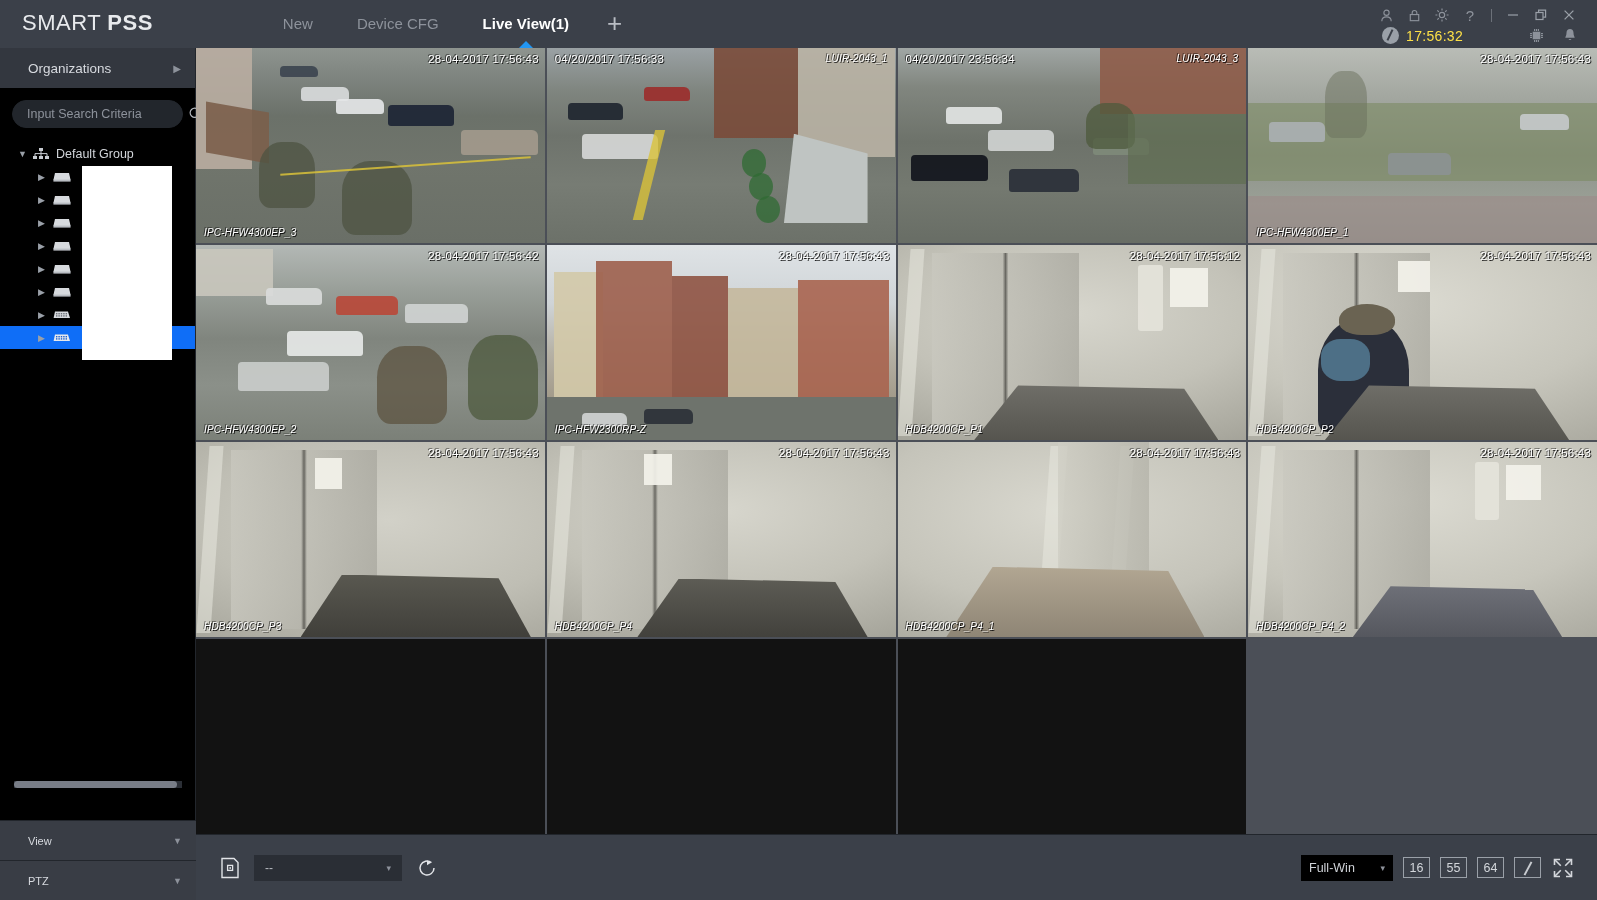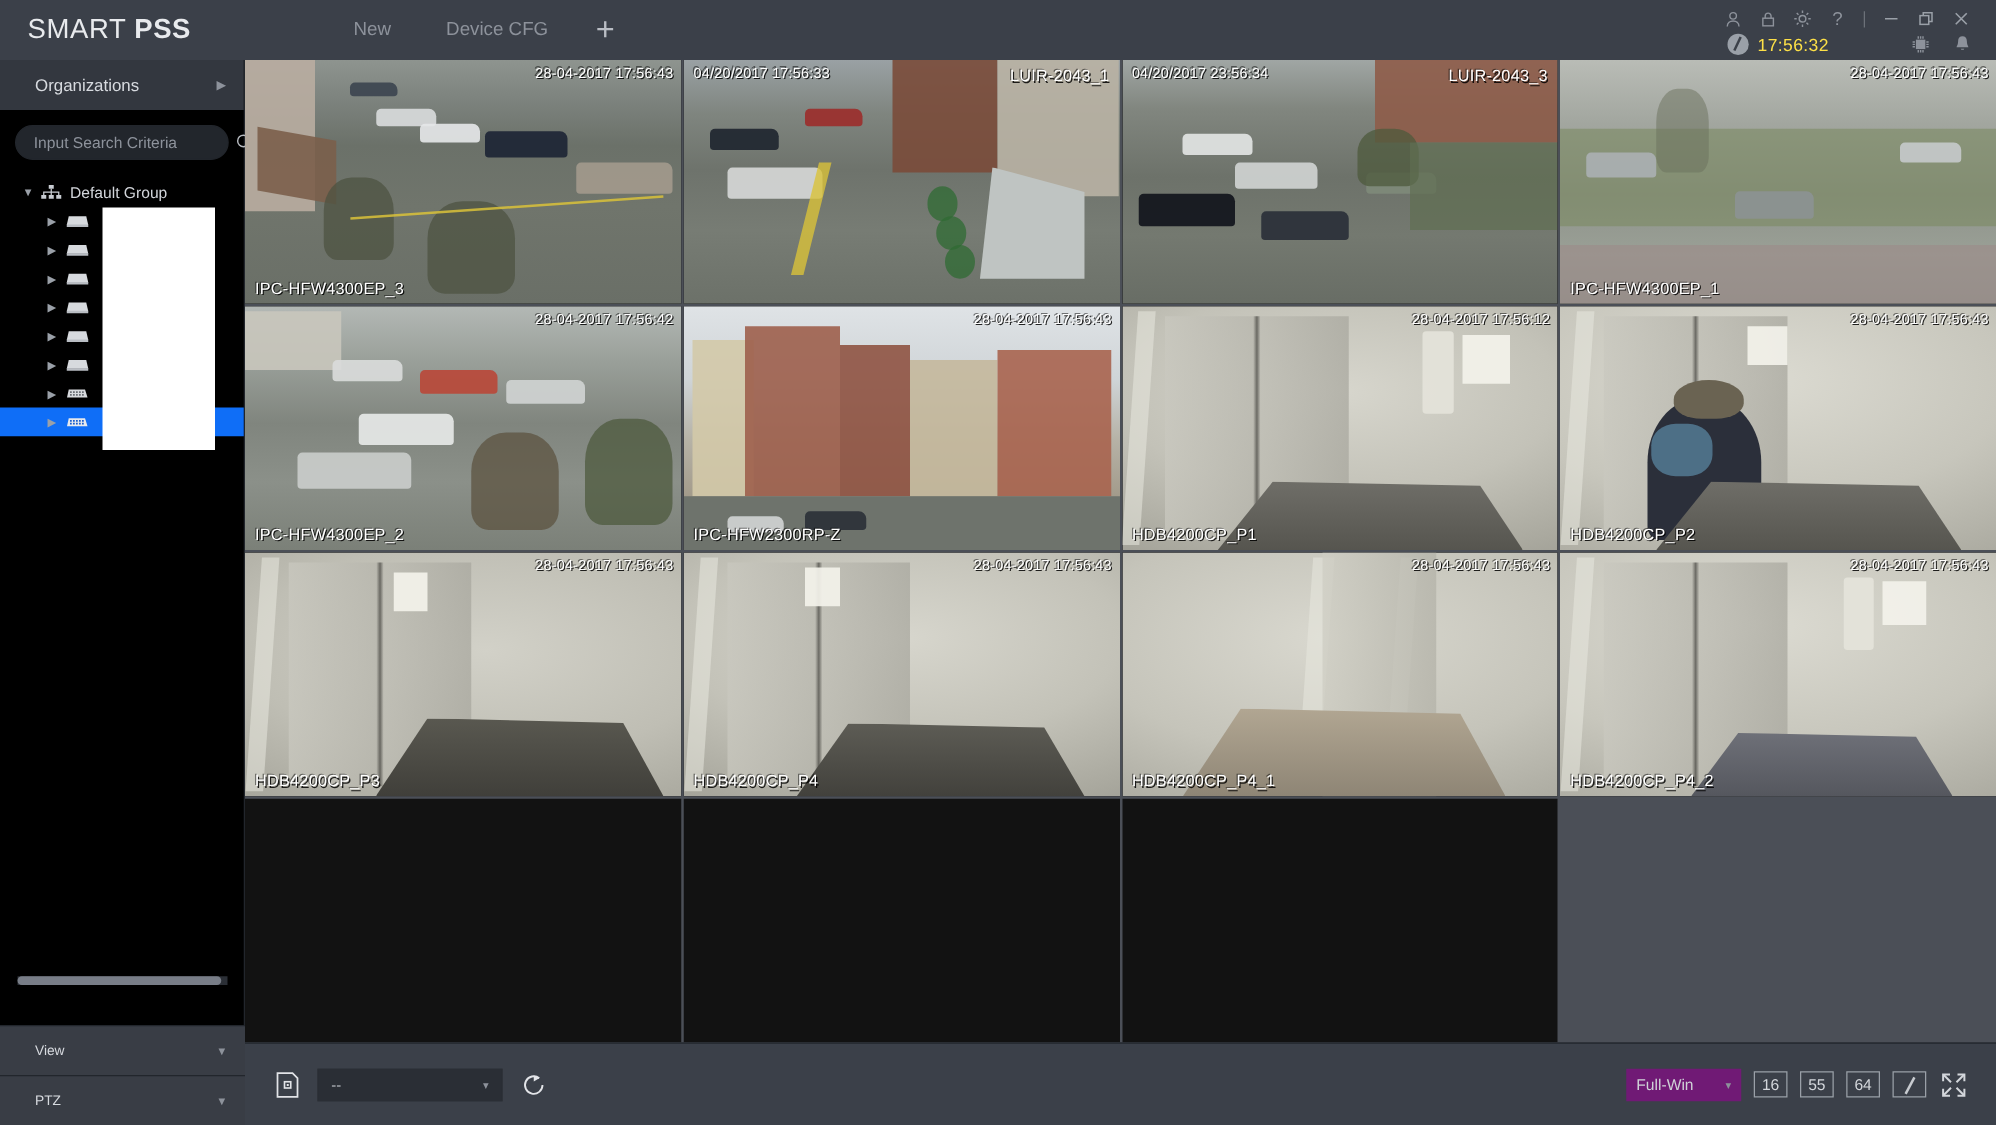--- a/index.html
+++ b/index.html
@@ -153,23 +153,23 @@
   .tile .scene { position: absolute; inset: 0; }
   .tile .ts {
     position: absolute; right: 6px; top: 5px;
     font-size: 11.5px; color: #fff; font-family: "Liberation Sans", sans-serif;
     text-shadow: 1px 1px 0 rgba(0,0,0,.85), -1px -1px 0 rgba(0,0,0,.5);
     white-space: nowrap; letter-spacing: .2px;
   }
   .tile .ts.left { left: 8px; right: auto; }
   .tile .nm {
     position: absolute; left: 8px; bottom: 5px;
-    font-size: 13px; color: #fff;
+    font-size: 10px; color: #fff;
     text-shadow: 1px 1px 0 rgba(0,0,0,.85), -1px -1px 0 rgba(0,0,0,.5);
-    white-space: nowrap; letter-spacing: .2px;
+    white-space: nowrap; letter-spacing: .2px; font-style: italic;
   }
   .tile .nm.right {
     left: auto; right: 8px; bottom: auto; top: 5px;
   }
   .tile.empty { background: #121212; }
 
   
   .sc-yard1 { background:
       linear-gradient(180deg,#8e948f 0%,#7b817c 18%,#6b7169 35%,#70756c 60%,#6a6f67 100%); }
   .sc-yard2 { background:
@@ -241,21 +241,21 @@
   }
   .bb-select .val { font-size: 12px; color: #b8bcc2; flex: 1; }
   .bb-select .cv { color: #8d929b; font-size: 9px; }
   .refresh-ic { width: 22px; height: 22px; cursor:pointer; }
 
   .bb-right {
     margin-left: auto; display: flex; align-items: center; gap: 10px;
     padding-right: 22px;
   }
   .fw-select {
-    position: relative; width: 92px; height: 26px; background: #701a75;
+    position: relative; width: 92px; height: 26px; background: #000000;
     display: flex; align-items: center; padding: 0 8px; cursor: pointer;
   }
   .fw-select .val { font-size: 12.5px; color: #cfd2d7; flex: 1; }
   .fw-select .cv { color: #8d929b; font-size: 9px; }
   .lay-btn {
     width: 27px; height: 21px; border: 1px solid #9aa0a8;
     display: flex; align-items: center; justify-content: center;
     font-size: 12.5px; color: #d3d6db; cursor: pointer; background: transparent;
     font-family: inherit;
   }
@@ -272,20 +272,21 @@
 <div id="app">
 
   <div class="titlebar">
     <div class="logo">
       <span class="light">SMART </span><b>PSS</b>
     </div>
 
     <div class="tabs">
       <div class="tab">New</div>
       <div class="tab">Device CFG</div>
+      <div class="tab active">Live View(1)</div>
       <div class="tab-add">+</div>
     </div>
 
     <div class="tb-right">
       <div class="tb-icons">
         <div class="tb-ic">
           <svg width="15" height="15" viewBox="0 0 16 16">
               <circle cx="8" cy="5" r="2.8" fill="none" stroke="#8d929b" stroke-width="1.2"></circle>
               <path d="M3 14c0-3 2.3-4.6 5-4.6S13 11 13 14" fill="none" stroke="#8d929b" stroke-width="1.2"></path>
             </svg>

